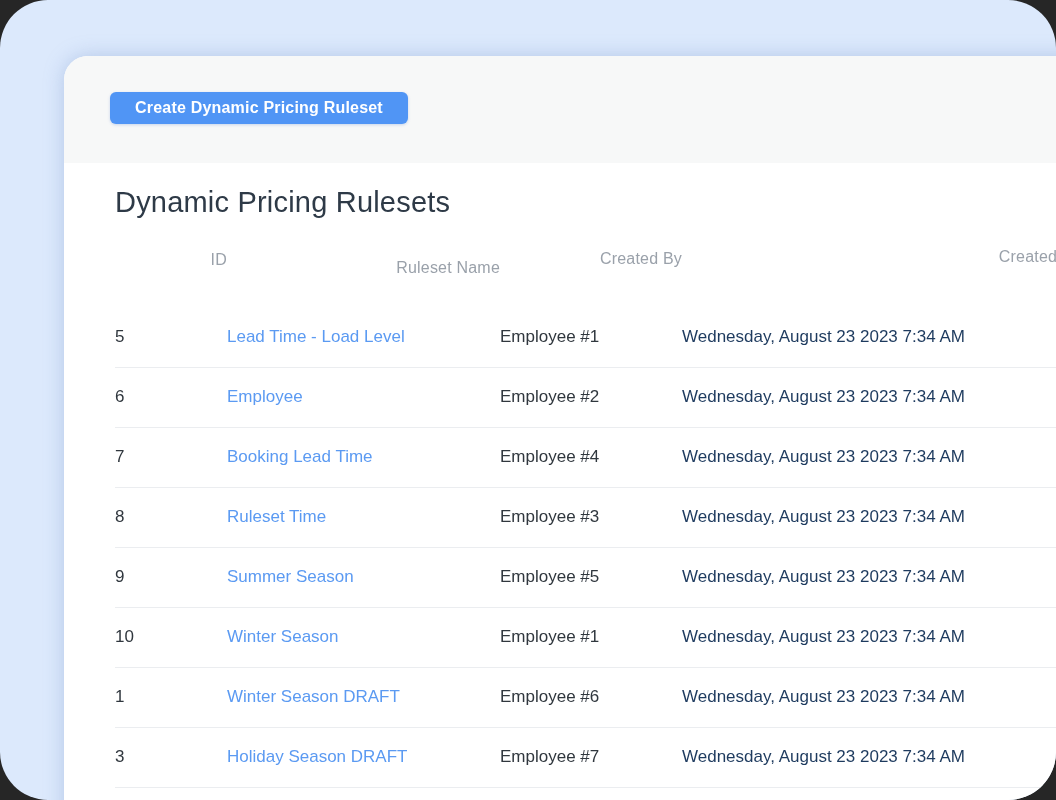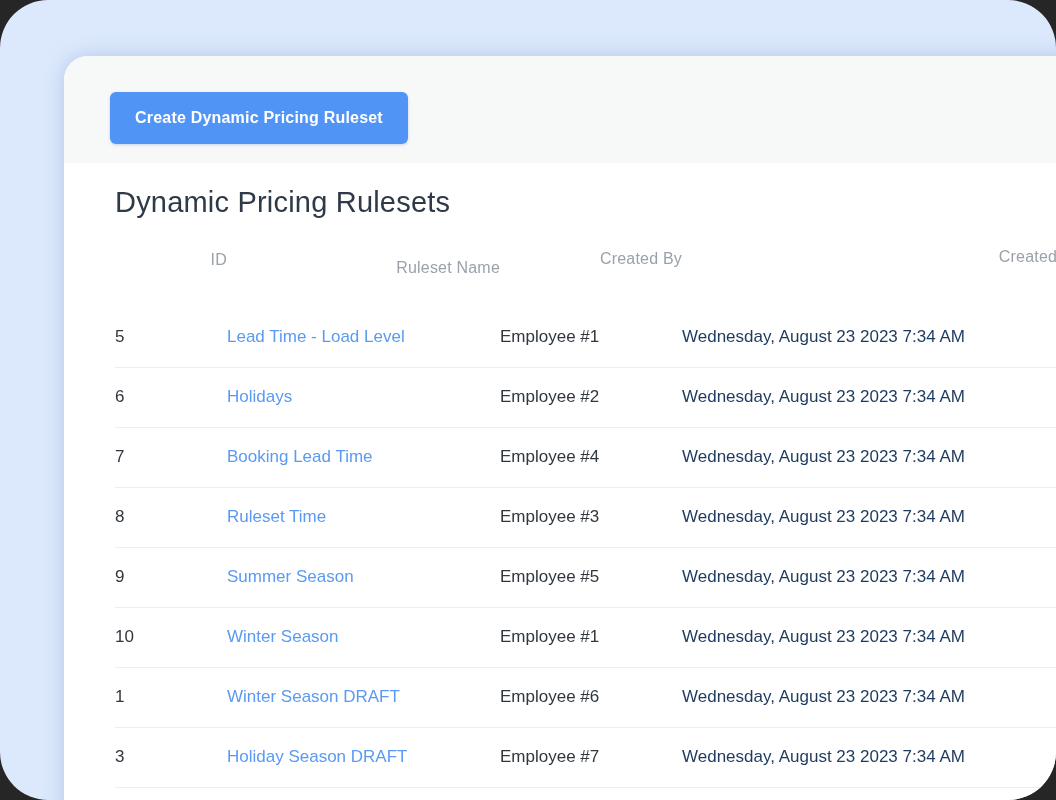--- a/index.html
+++ b/index.html
@@ -41,21 +41,21 @@
   }
   .card-toolbar {
     height: 107px;
     background: var(--strip-bg);
     border-radius: 24px 0 0 0;
     position: relative;
   }
   .create-btn {
     position: absolute;
     left: 46px; top: 36px;
-    height: 52px;
+    height: 32px;
     padding: 0 25px;
     background: var(--accent);
     color: #ffffff;
     border: none;
     border-radius: 6px;
     font-family: "Liberation Sans", sans-serif;
     font-size: 16px;
     font-weight: 600;
     letter-spacing: 0.2px;
     cursor: pointer;
@@ -149,21 +149,21 @@
     <td class="cell-name">
       <a>Lead Time - Load Level</a>
     </td>
     <td class="cell-by">Employee #1</td>
     <td class="cell-on">Wednesday, August 23 2023 7:34 AM</td>
   </tr>
 
   <tr>
     <td class="cell-id">6</td>
     <td class="cell-name">
-      <a>Holidays</a>
+      <a>Employee</a>
     </td>
     <td class="cell-by">Employee #2</td>
     <td class="cell-on">Wednesday, August 23 2023 7:34 AM</td>
   </tr>
 
   <tr>
     <td class="cell-id">7</td>
     <td class="cell-name">
       <a>Booking Lead Time</a>
     </td>

